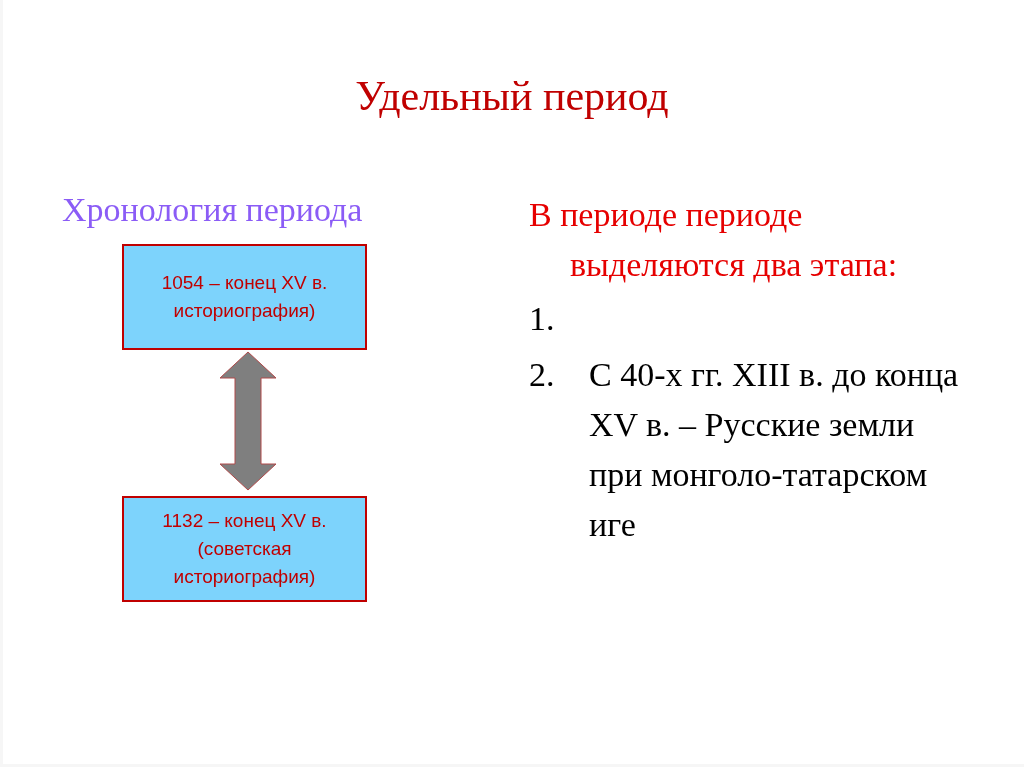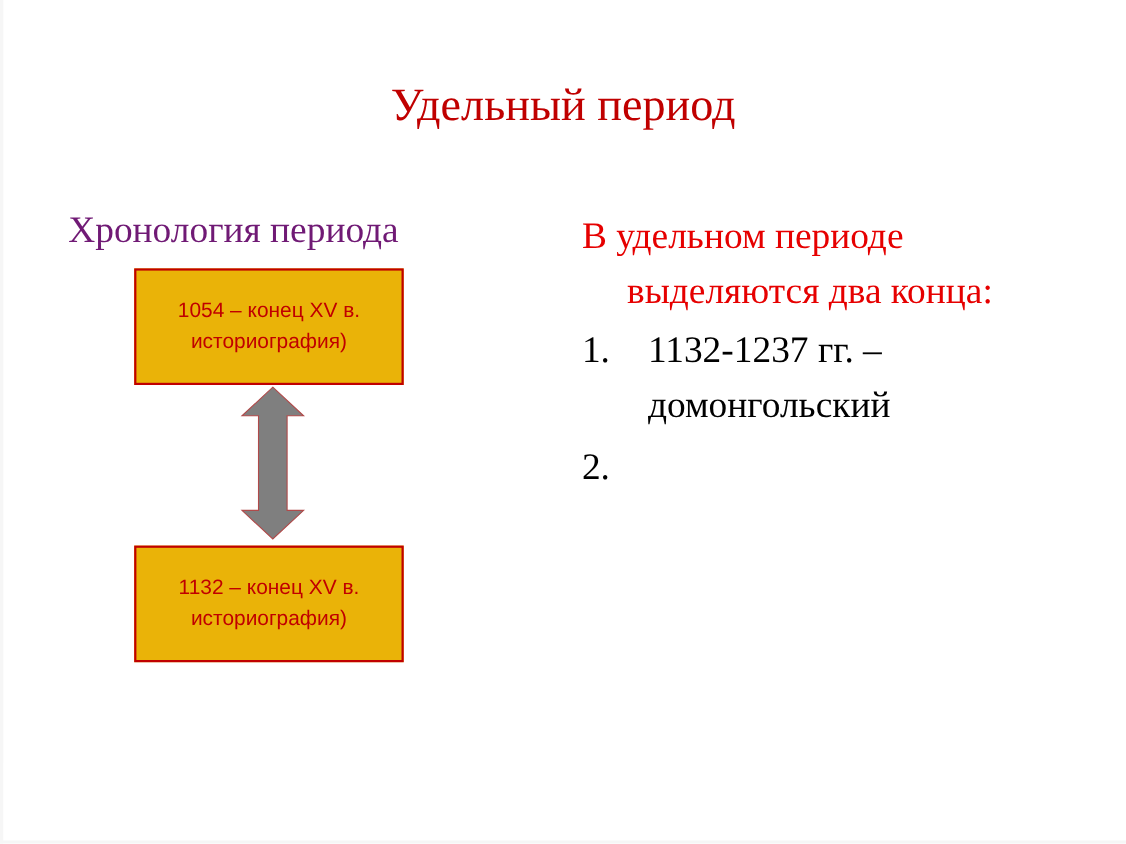--- a/index.html
+++ b/index.html
@@ -9,26 +9,26 @@
       background: #ffffff;
       box-shadow: inset 3px 0 0 #f6f6f6, inset 0 -3px 0 #f6f6f6;
     }
     .title {
       position: absolute; left: 0; top: 70px; width: 1024px; text-align: center;
       font-family: "Liberation Serif", serif; font-size: 42px; color: #c00000;
       line-height: 52px;
     }
     .left-heading {
       position: absolute; left: 62px; top: 188px; width: 360px;
-      font-family: "Liberation Serif", serif; font-size: 34px; color: #701a75;
+      font-family: "Liberation Serif", serif; font-size: 34px; color: #8b5cf6;
       line-height: 44px; white-space: nowrap;
     }
     .box {
       position: absolute; left: 122px; width: 241px;
-      background: #eab308; border: 2.5px solid #c00000;
+      background: #7dd3fc; border: 2.5px solid #c00000;
       font-family: "Liberation Sans", sans-serif; font-size: 19px; color: #c00000;
       text-align: center; line-height: 28px;
       display: flex; flex-direction: column; justify-content: center;
     }
     .box1 { top: 244px; height: 102px; }
     .box2 { top: 496px; height: 102px; align-items: center; }
     .arrow { position: absolute; left: 215px; top: 350px; width: 66px; height: 142px; }
     .right-col {
       position: absolute; left: 529px; top: 190px; width: 440px;
       font-family: "Liberation Serif", serif; font-size: 34px; line-height: 50px;
@@ -51,27 +51,28 @@
     <div>1054 – конец XV в.</div>
     <div>историография)</div>
   </div>
 
   <svg class="arrow" viewBox="0 0 66 142" xmlns="http://www.w3.org/2000/svg">
     <polygon points="33,2 61,28 46,28 46,114 61,114 33,140 5,114 20,114 20,28 5,28" fill="#7f7f7f" stroke="#b04a4a" stroke-width="1"></polygon>
   </svg>
 
   <div class="box box2">
     <div>1132 – конец XV в.</div>
+    <div>(советская</div>
     <div>историография)</div>
   </div>
 
   <div class="right-col">
-    <div class="right-heading">В удельном периоде выделяются два конца:</div>
+    <div class="right-heading">В периоде периоде выделяются два этапа:</div>
     <div class="stage">
       <span class="stage-num">1.</span>
-      <span class="stage-text">1132-1237 гг. – домонгольский</span>
     </div>
     <div class="stage">
       <span class="stage-num">2.</span>
+      <span class="stage-text">С 40-х гг. XIII в. до конца XV в. – Русские земли при монголо-татарском иге</span>
     </div>
   </div>
 
 </div>
 
 </body></html>

